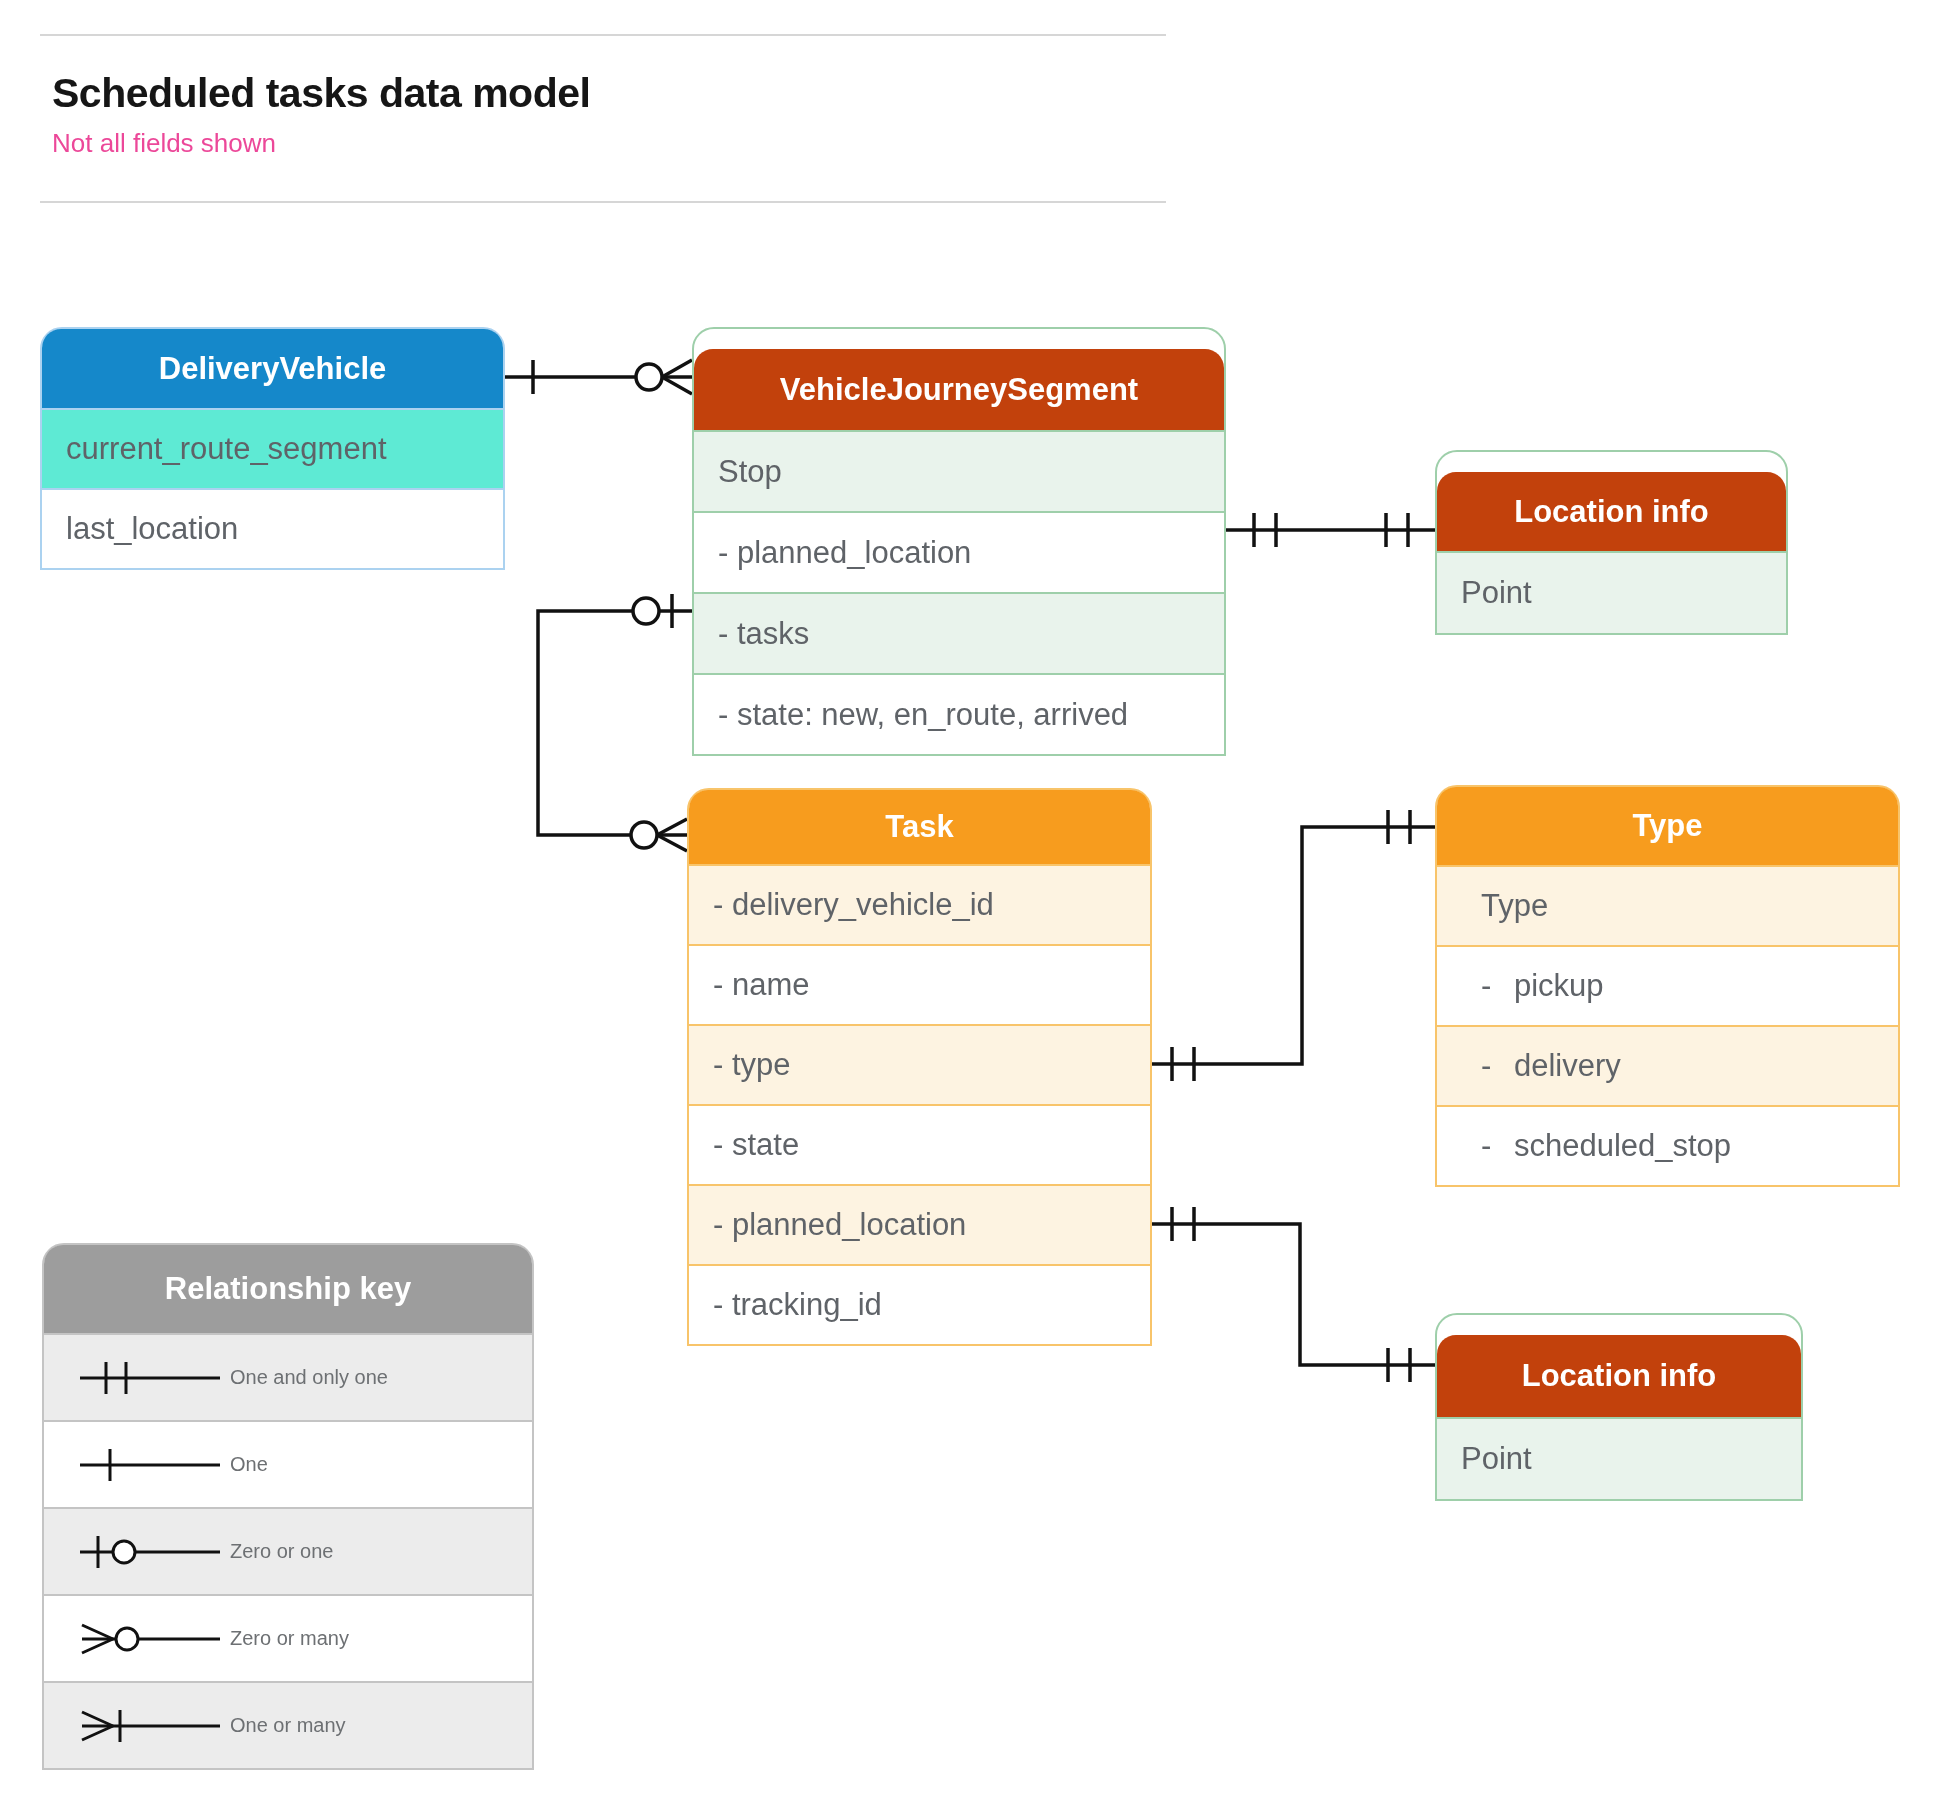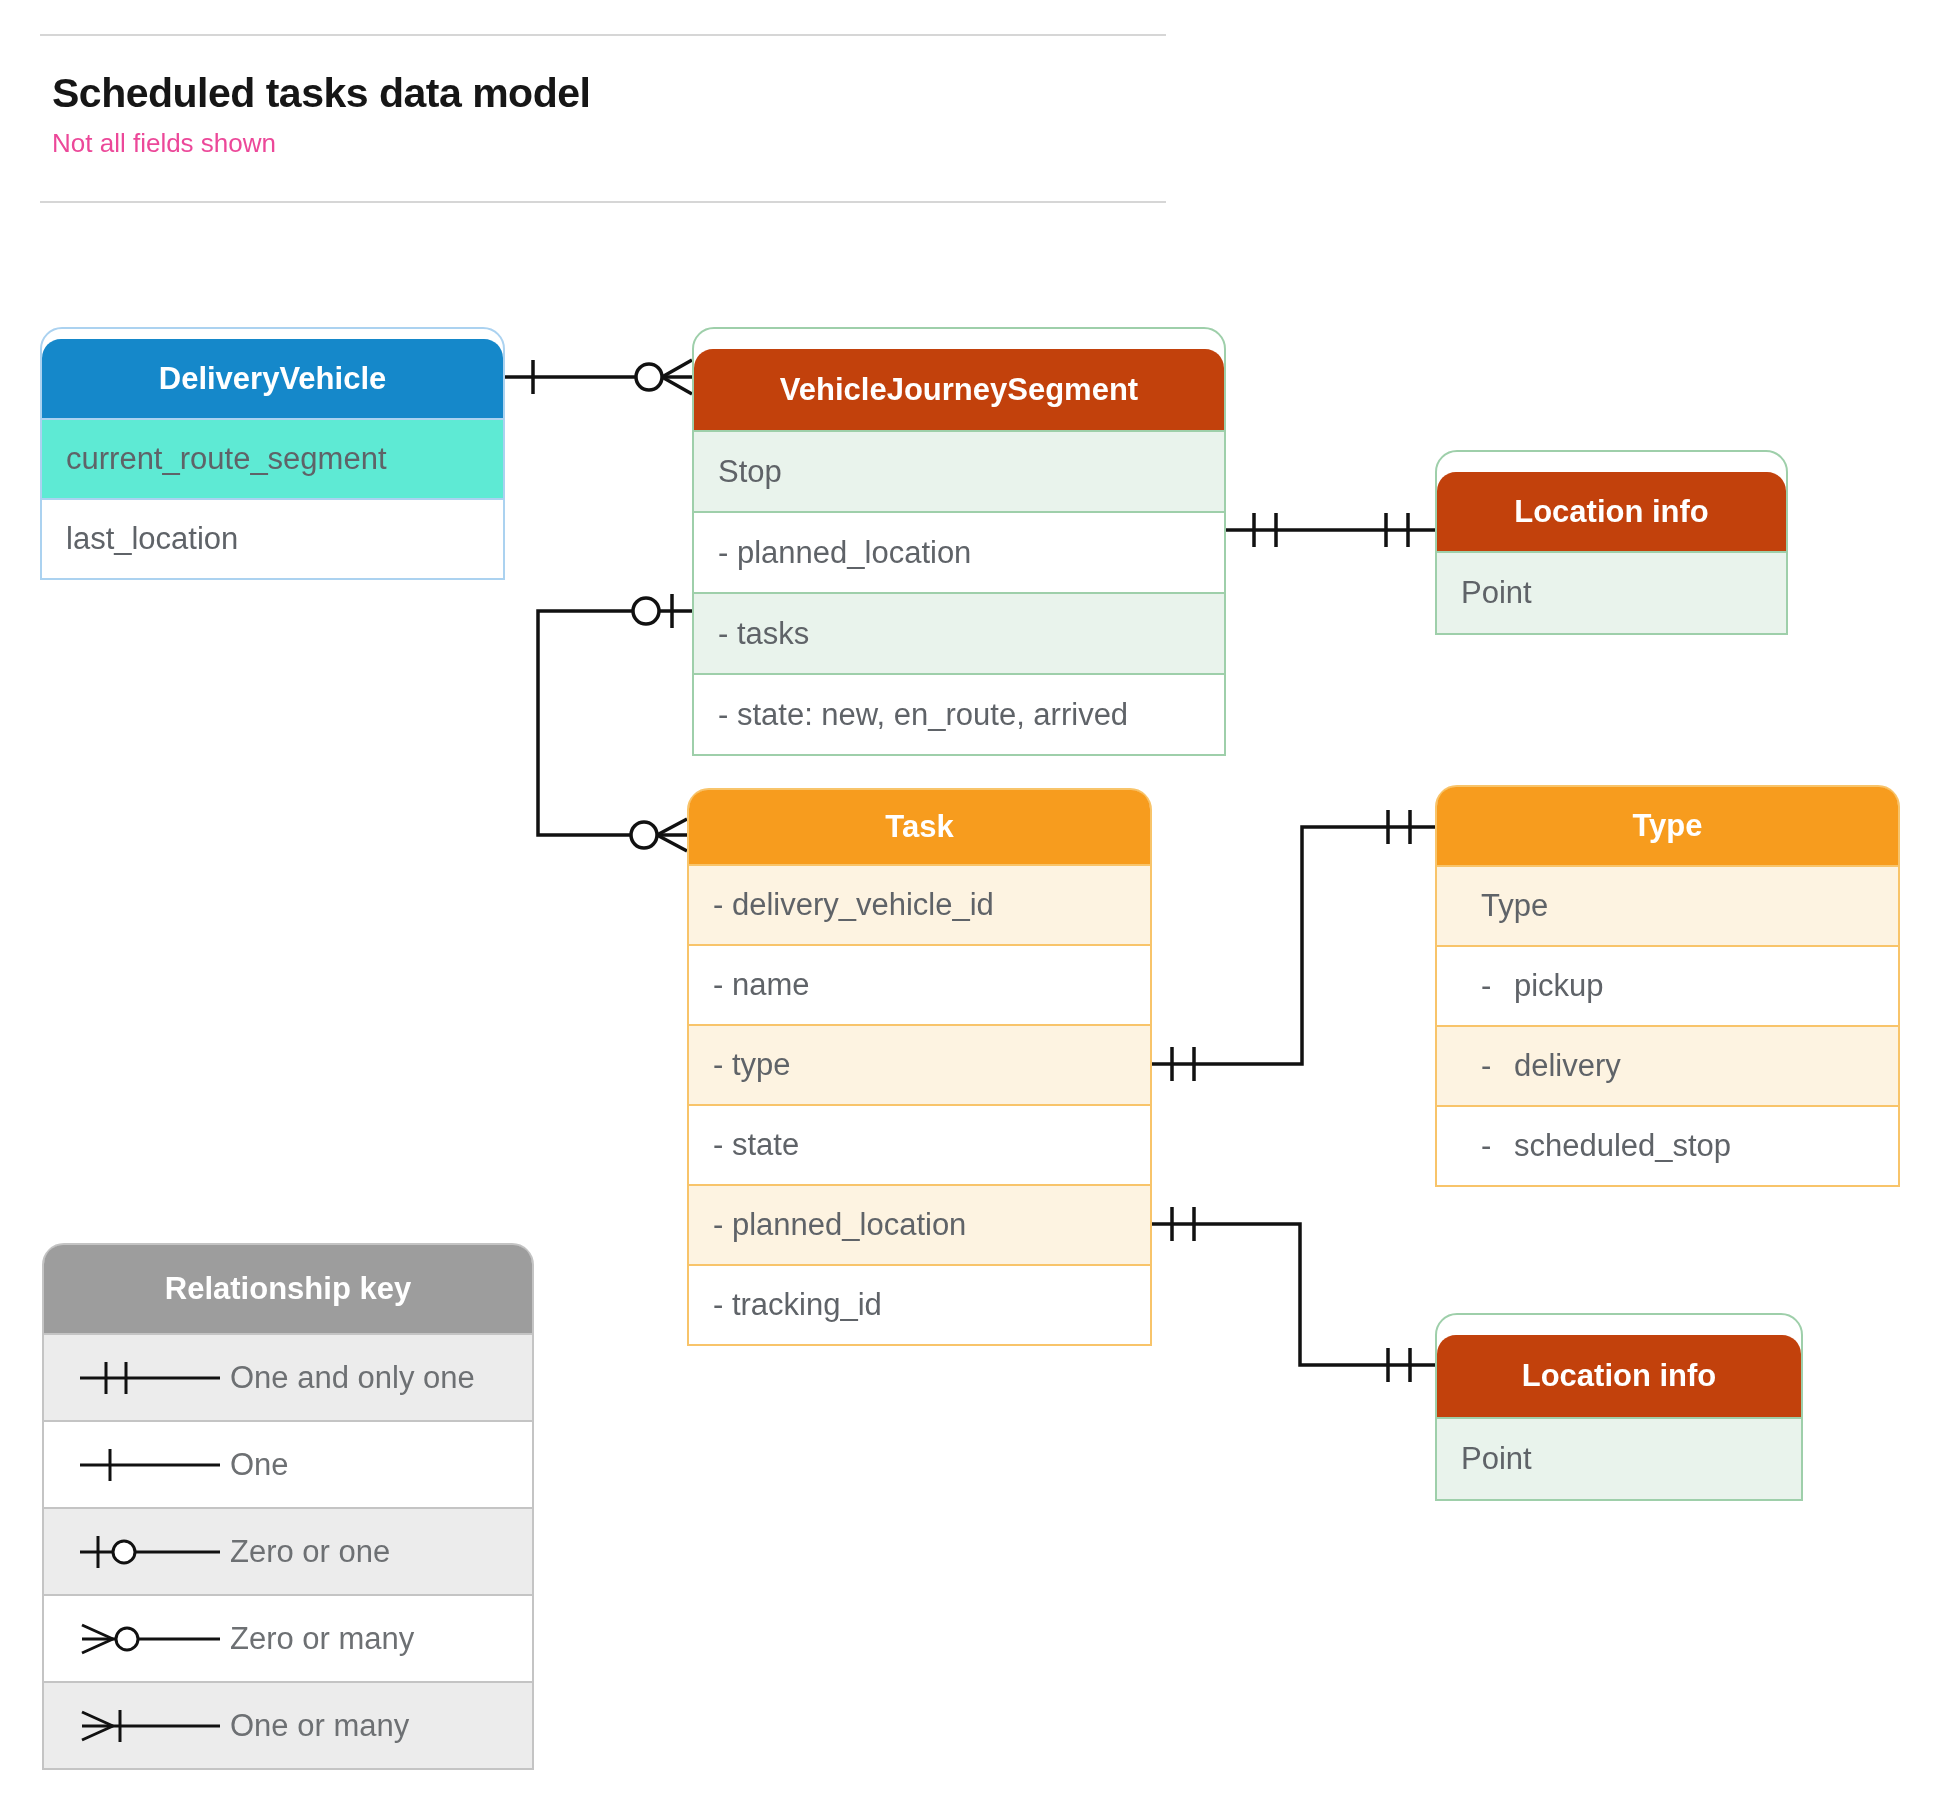--- a/index.html
+++ b/index.html
@@ -16,21 +16,21 @@
   #subtitle{left:52px;top:128px;font-size:26px;color:#ec4899;}
 
   
   .entity{position:absolute;border:2px solid;border-radius:22px 22px 0 0;background:#fff;}
   .ehead{display:flex;align-items:center;justify-content:center;color:#fff;
          font-weight:700;font-size:31px;border-radius:19px 19px 0 0;}
   .erow{display:flex;align-items:center;font-size:31px;color:#5f6368;
         padding-left:24px;border-top:2px solid;background:#fff;white-space:pre;}
 
   .blue{border-color:#abd2f0;}
-  .blue .ehead{background:#1588ca;margin-top:10px;}
+  .blue .ehead{background:#1588ca;}
   .blue .erow{border-color:#abd2f0;}
   .blue .erow.shade{background:#5eead4;}
 
   .green{border-color:#9ecfaa;}
   .green .ehead{background:#c2410c;margin-top:20px;}
   .green .erow{border-color:#9ecfaa;}
   .green .erow.shade{background:#e9f3ec;}
 
   .orange{border-color:#f8c46a;}
   .orange .ehead{background:#f79c1e;}
@@ -58,21 +58,21 @@
   #e-type .ehead{height:78px;} #e-type .erow{height:80px;padding-left:44px;word-spacing:14px;}
 
   #e-li2{left:1435px;top:1313px;width:368px;}
   #e-li2 .ehead{height:82px;} #e-li2 .erow{height:82px;}
 
   
   #legend{left:42px;top:1243px;width:492px;}
   #legend .ehead{height:88px;}
   #legend .erow{height:87px;padding-left:16px;}
   .sym{width:170px;height:44px;flex:0 0 170px;}
-  .legend-label{color:#6d7073;font-size:31px;}
+  .legend-label{color:#6d7073;font-size:20px;}
 
   
   #wires{position:absolute;left:0;top:0;pointer-events:none;}
   #wires path{stroke:#111;stroke-width:3.5;fill:none;}
   #wires circle{stroke:#111;stroke-width:3.5;fill:#fff;}
   .sym path{stroke:#111;stroke-width:3;fill:none;}
   .sym circle{stroke:#111;stroke-width:3;fill:#fff;}
 </style>
 </head>
 <body>

